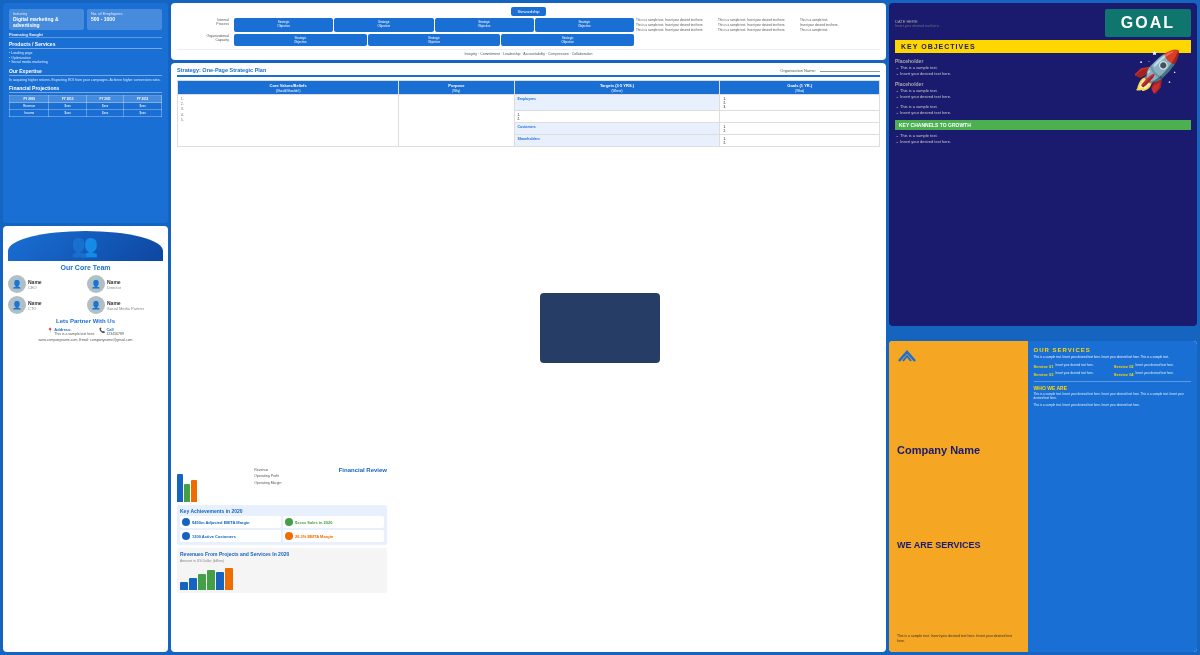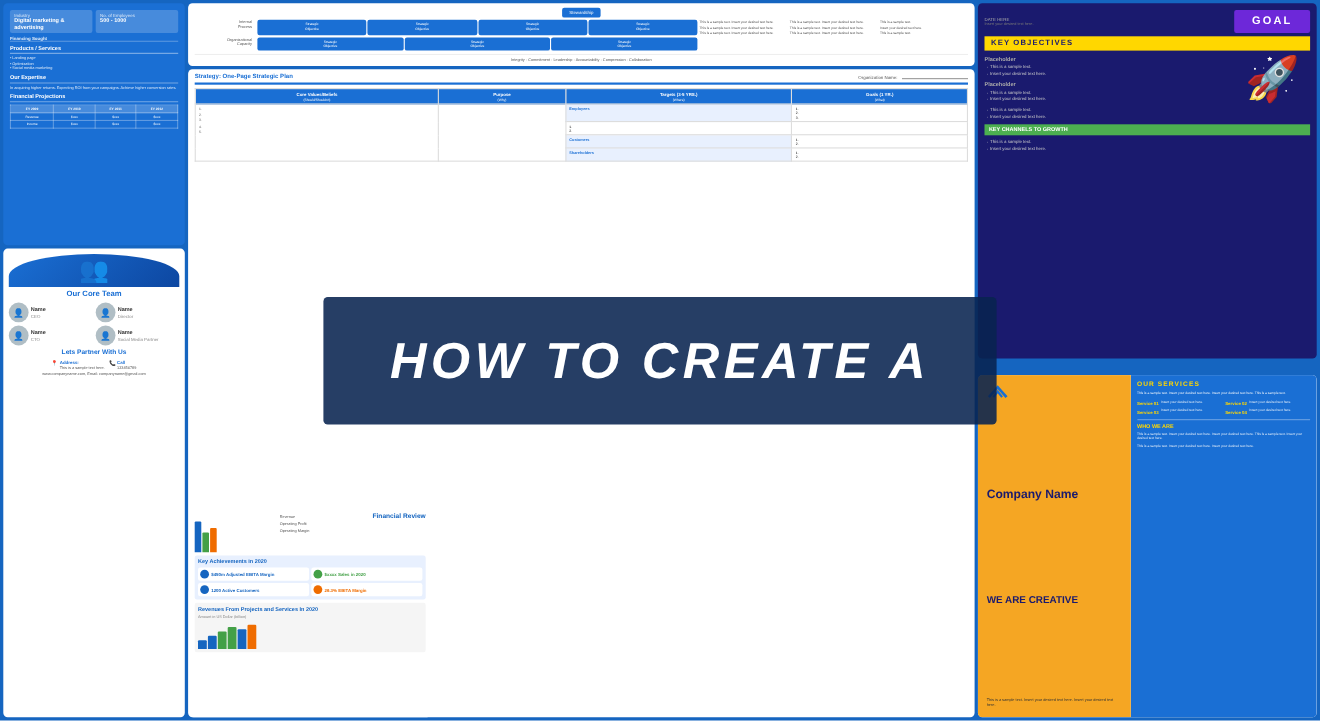--- a/index.html
+++ b/index.html
@@ -537,21 +537,21 @@
   </div>
 
   <div class="col-right">
 
     <div class="card card-right-top" style="flex:1;">
       <div style="display:flex; justify-content:space-between; align-items:center; margin-bottom:3px;">
         <div style="font-size:4px; color:#aaa;">
           <span>DATE HERE</span>
           <div style="font-size:3.5px; color:#777;">Insert your desired text here.</div>
         </div>
-        <div style="background:#6d28d9; color:white; font-size:10px; font-weight:900; padding:5px 16px; border-radius:2px; letter-spacing:2px;">GOAL</div>
+        <div style="background:#0f766e; color:white; font-size:16px; font-weight:900; padding:5px 16px; border-radius:2px; letter-spacing:2px;">GOAL</div>
       </div>
       <div style="background:#ffd700; color:#1a1a6e; font-size:7px; font-weight:900; padding:3px 6px; margin-bottom:5px; letter-spacing:1px;">KEY OBJECTIVES</div>
 
       <div style="position:absolute; right:15px; top:45px; font-size:40px;">🚀</div>
 
       <div style="margin-bottom:4px;">
         <div style="font-size:5px; font-weight:bold; color:#aaa; margin-bottom:1px;">Placeholder</div>
         <div style="font-size:4px; color:#ccc; line-height:1.5;">
           → This is a sample text.<br>→ Insert your desired text here.
         </div>
@@ -580,21 +580,21 @@
 
           <div style="display:flex; align-items:center; gap:3px; margin-bottom:4px;">
             <div style="width:16px; height:12px; position:relative;">
               <svg viewBox="0 0 20 15" width="20" height="15">
                 <path d="M2 12 L10 3 L18 12" stroke="#1a6fd4" stroke-width="2.5" fill="none"></path>
                 <path d="M6 12 L10 7 L14 12" stroke="#1a6fd4" stroke-width="2" fill="none"></path>
               </svg>
             </div>
           </div>
           <div style="font-size:11px; font-weight:900; color:#1a1a6e; line-height:1.1; margin-bottom:6px;">Company Name</div>
-          <div style="font-size:9px; font-weight:900; color:#1a1a6e; line-height:1.1;">WE ARE CREATIVE</div>
+          <div style="font-size:9px; font-weight:900; color:#1a1a6e; line-height:1.1;">WE ARE SERVICES</div>
           <div style="font-size:3.5px; color:#333; margin-top:4px; line-height:1.4;">This is a sample text. Insert your desired text here. Insert your desired text here.</div>
         </div>
 
         <div style="background:#1a6fd4; flex:1; padding:6px; color:white; overflow:hidden;">
           <div style="font-size:6px; font-weight:900; color:#ffd700; margin-bottom:2px; letter-spacing:1px;">OUR SERVICES</div>
           <div style="font-size:3px; color:rgba(255,255,255,0.9); line-height:1.4; margin-bottom:5px;">This is a sample text. Insert your desired text here. Insert your desired text here. This is a sample text.</div>
           <div style="display:grid; grid-template-columns:1fr 1fr; gap:3px; margin-bottom:4px;">
             <div style="display:flex; gap:2px; align-items:flex-start;">
               <span style="font-size:4px; font-weight:bold; color:#ffd700;">Service 01</span>
               <span style="font-size:3px; color:rgba(255,255,255,0.85); line-height:1.3;">Insert your desired text here.</span>
@@ -685,15 +685,14 @@
       <div style="width:8px; height:16px; background:#43a047; border-radius:1px 1px 0 0;"></div>
       <div style="width:8px; height:20px; background:#43a047; border-radius:1px 1px 0 0;"></div>
       <div style="width:8px; height:18px; background:#1565c0; border-radius:1px 1px 0 0;"></div>
       <div style="width:8px; height:22px; background:#ef6c00; border-radius:1px 1px 0 0;"></div>
     </div>
   </div>
 </div>
 
 <div class="main-overlay">
   <div class="title-container">
-    <span class="title-how">HOW TO CREATE A</span>
   </div>
 </div>
 
 </body></html>

